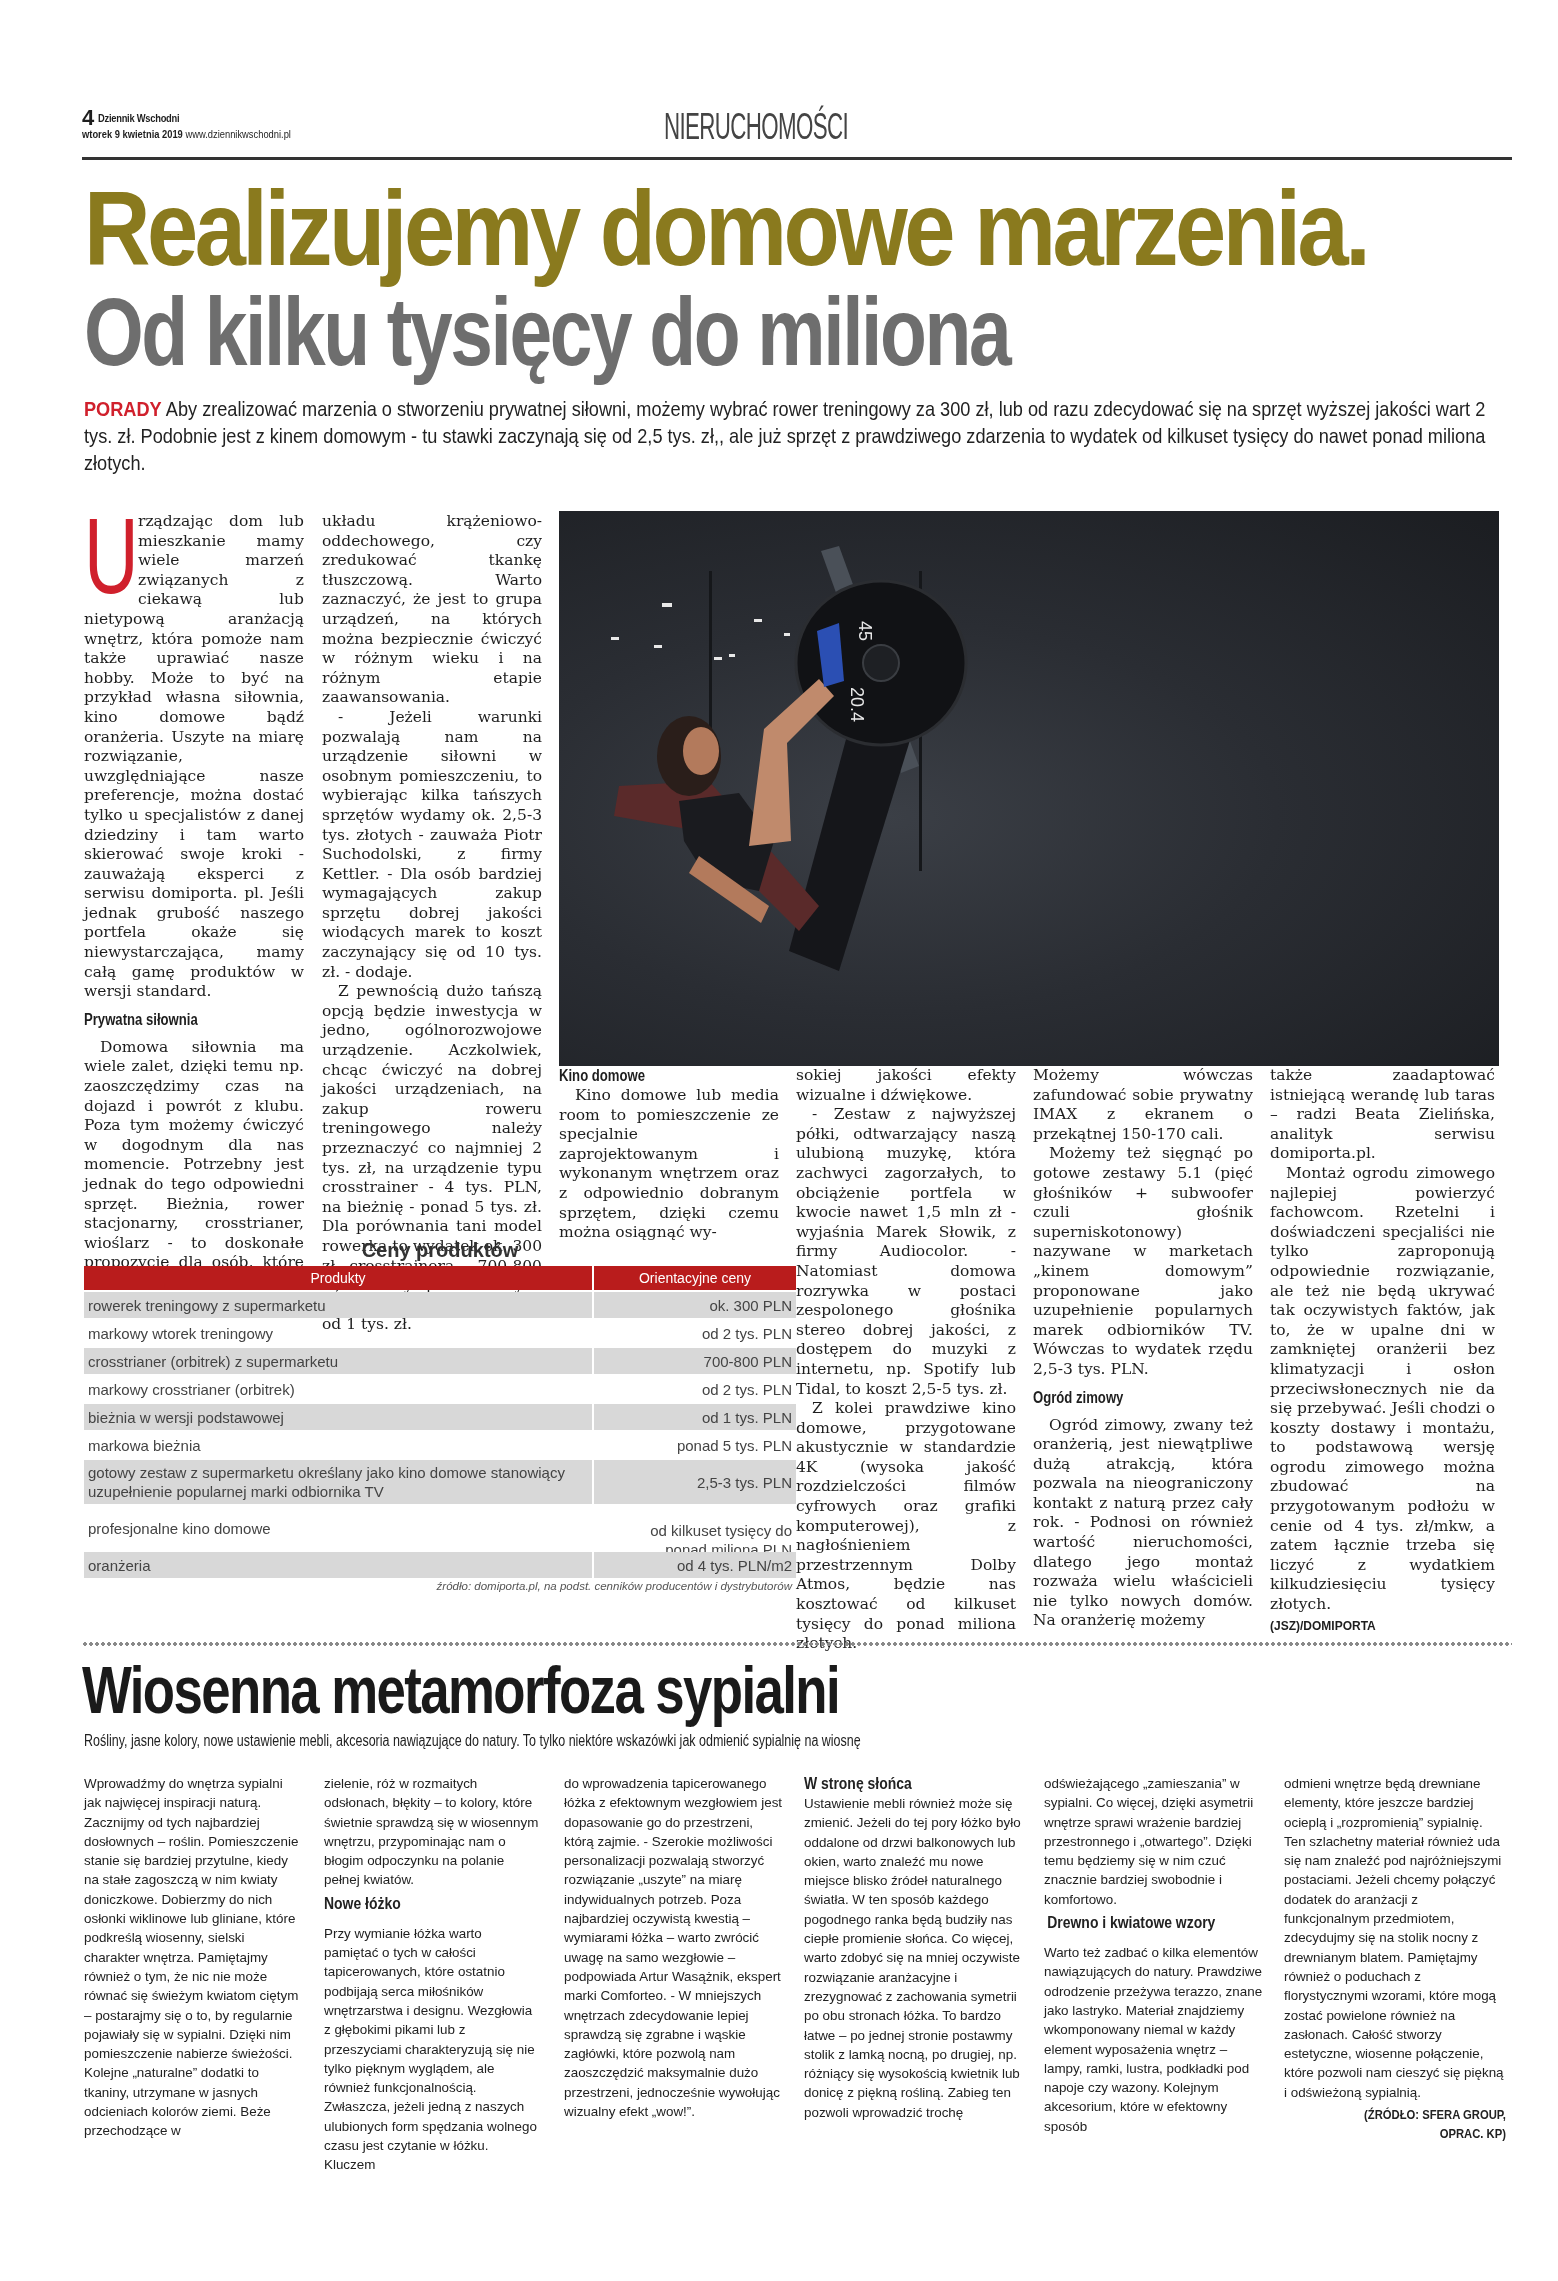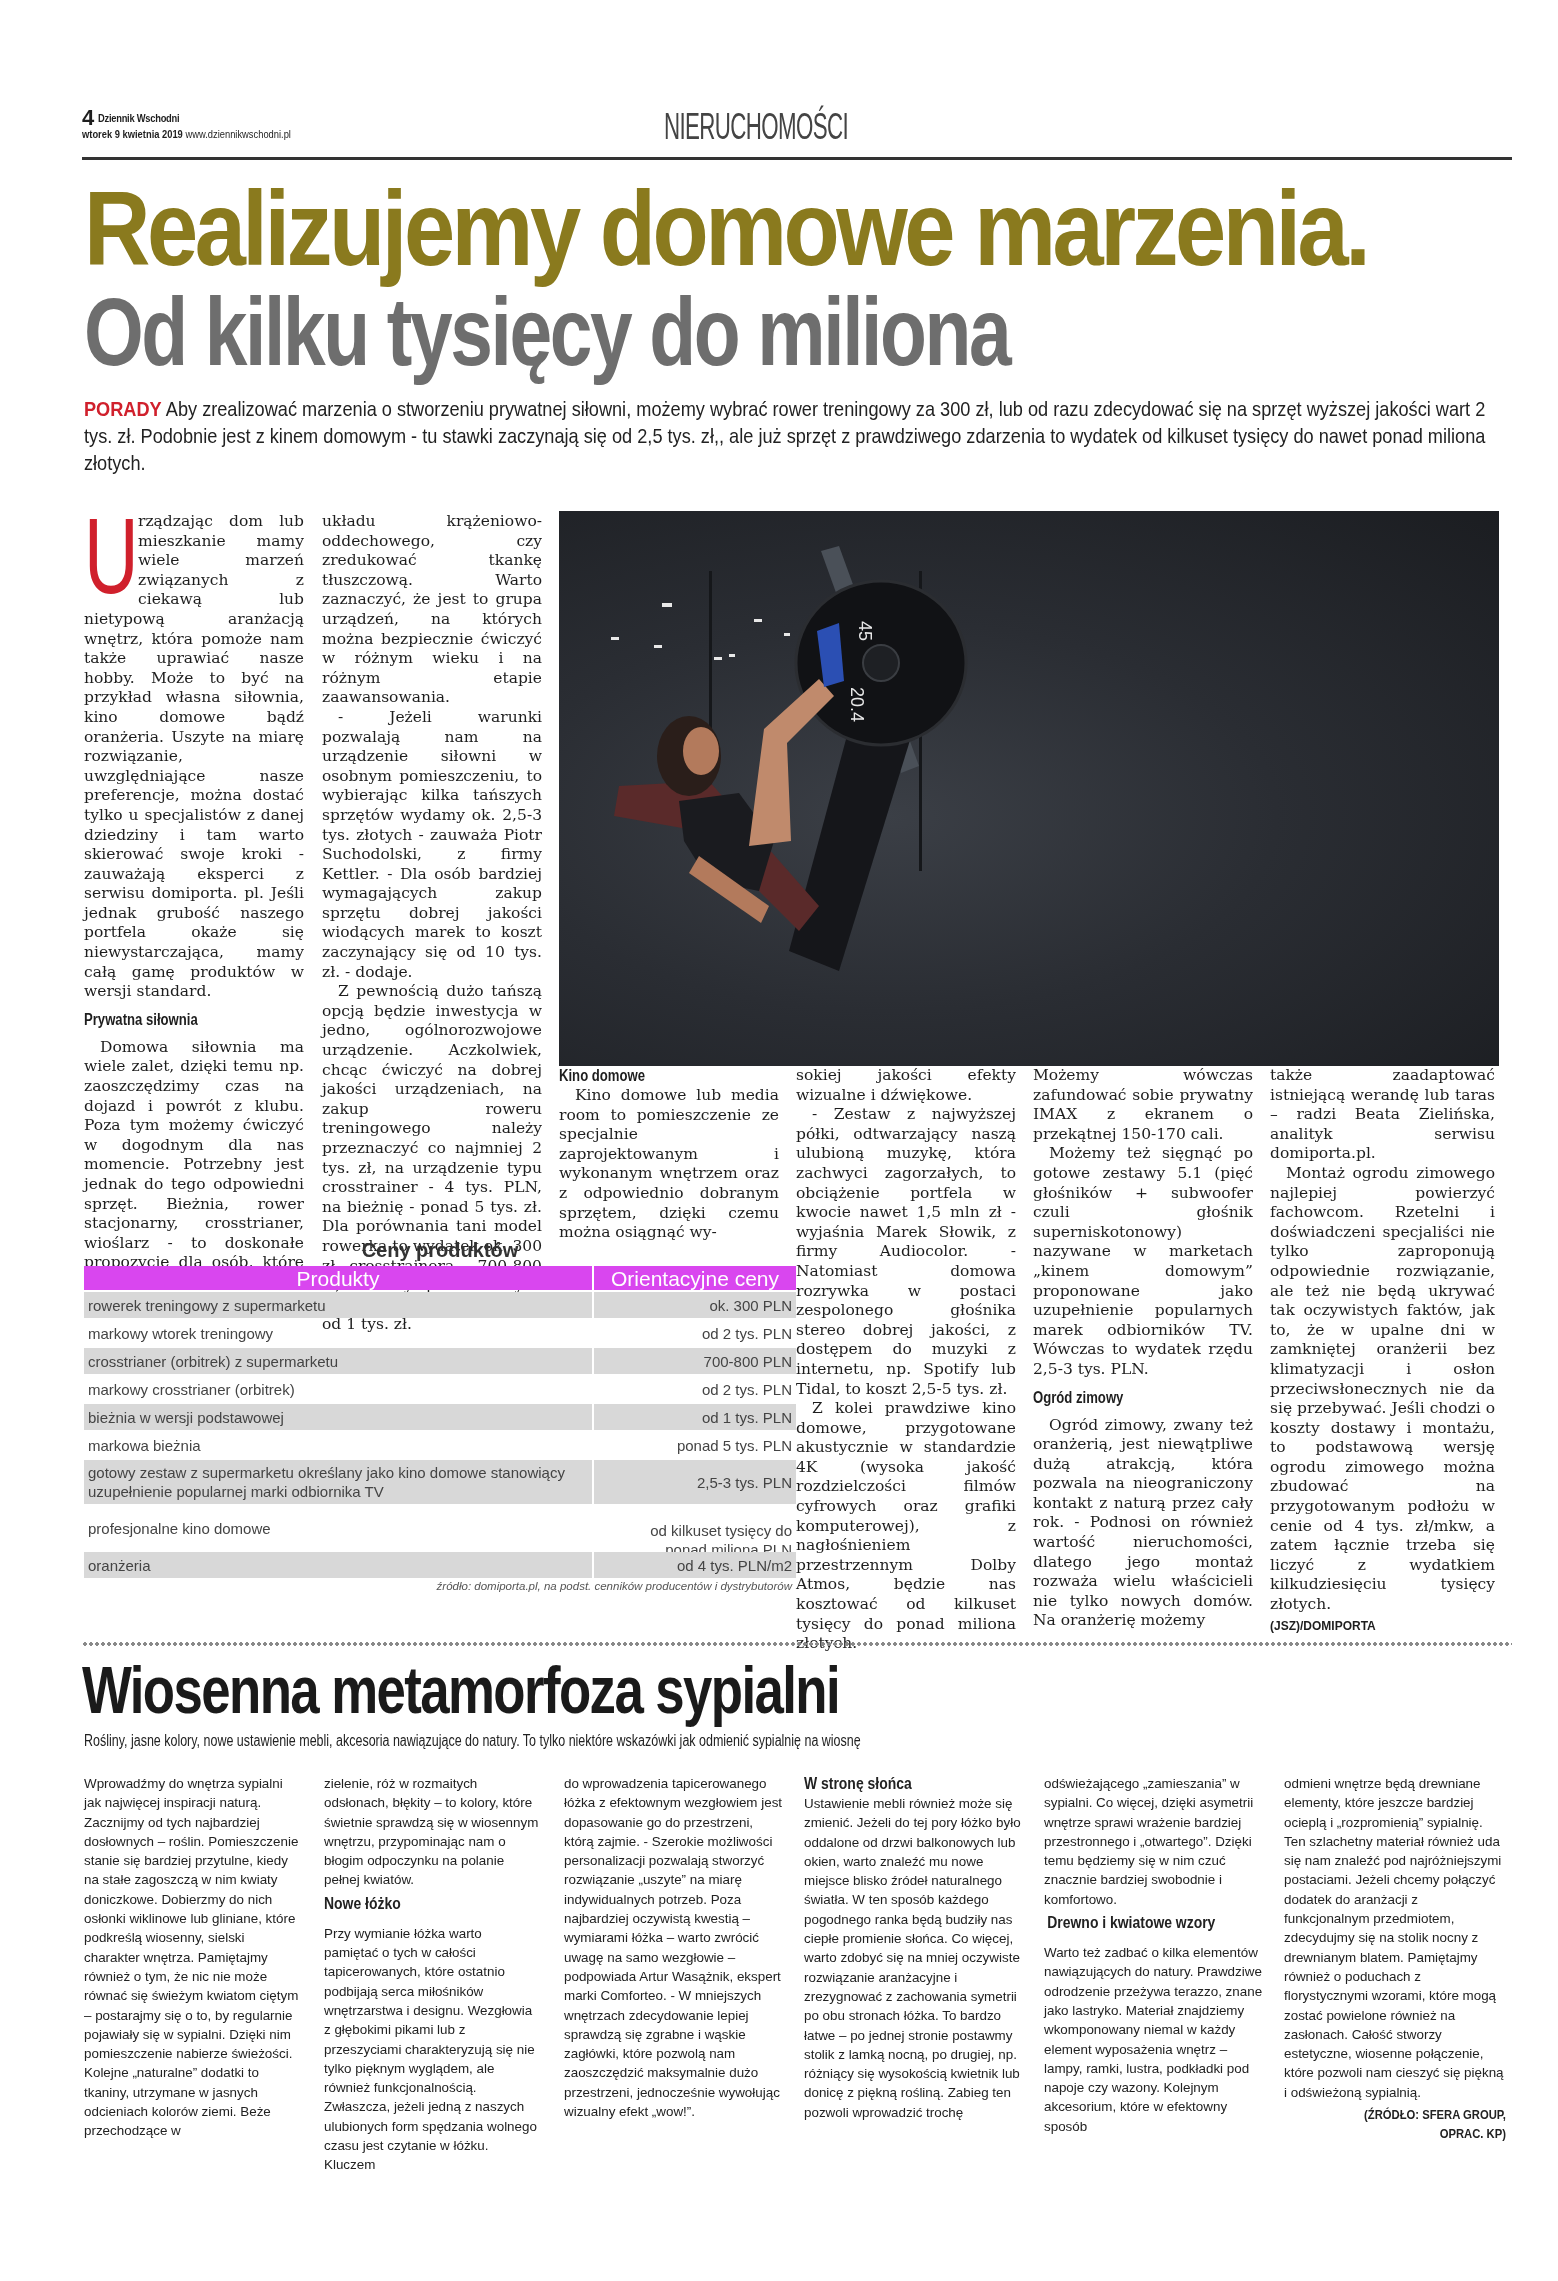--- a/index.html
+++ b/index.html
@@ -27,21 +27,21 @@
   .dropcap { float: left; font-family: "Liberation Sans", sans-serif; font-size: 108px; line-height: 80px; color: #d0202c; margin: 4px 8px 0 0; font-weight: 300; transform: scaleX(0.7); transform-origin: left; width: 46px; }
 
   .photo { position: absolute; left: 559px; top: 511px; width: 940px; height: 555px; overflow: hidden;
     background: radial-gradient(ellipse at 35% 55%, #3b3f46 0%, #2a2d33 45%, #1b1d21 100%); }
 
   .price-table { position: absolute; left: 84px; top: 1238px; width: 712px; }
   .pt-title { text-align: center; font-family: "Liberation Sans", sans-serif; font-weight: bold; font-size: 20px; color: #333; height: 28px; line-height: 24px; }
   .pt-row { display: flex; margin-bottom: 2px; font-family: "Liberation Sans", sans-serif; font-size: 15px; color: #444; }
   .pt-row .c1 { width: 508px; padding: 2px 4px; margin-right: 2px; display: flex; align-items: center; line-height: 19px; }
   .pt-row .c2 { flex: 1; padding: 2px 4px; text-align: right; display: flex; align-items: center; justify-content: flex-end; line-height: 19px; }
-  .pt-head .c1, .pt-head .c2 { background: #d946ef; color: #fff; justify-content: center; height: 24px; font-size: 21px; }
+  .pt-head .c1, .pt-head .c2 { background: #b91c1c; color: #fff; justify-content: center; height: 24px; font-size: 14px; }
   .pt-row.shade .c1, .pt-row.shade .c2 { background: #d8d8d8; }
   .pt-row.h1 { height: 26px; }
   .pt-row.h2 { height: 44px; }
   .pt-source { text-align: right; font-family: "Liberation Sans", sans-serif; font-style: italic; font-size: 11.5px; color: #555; margin-top: 2px; padding-right: 4px; }
 
   .byline { font-family: "Liberation Sans", sans-serif; font-weight: bold; font-size: 12px; text-align: left; margin-top: 2px; }
 
   .dots { position: absolute; left: 82px; top: 1641px; width: 1430px; height: 6px;
     background-image: radial-gradient(circle, #8a8a8a 1.6px, transparent 1.8px); background-size: 6px 6px; }
 

